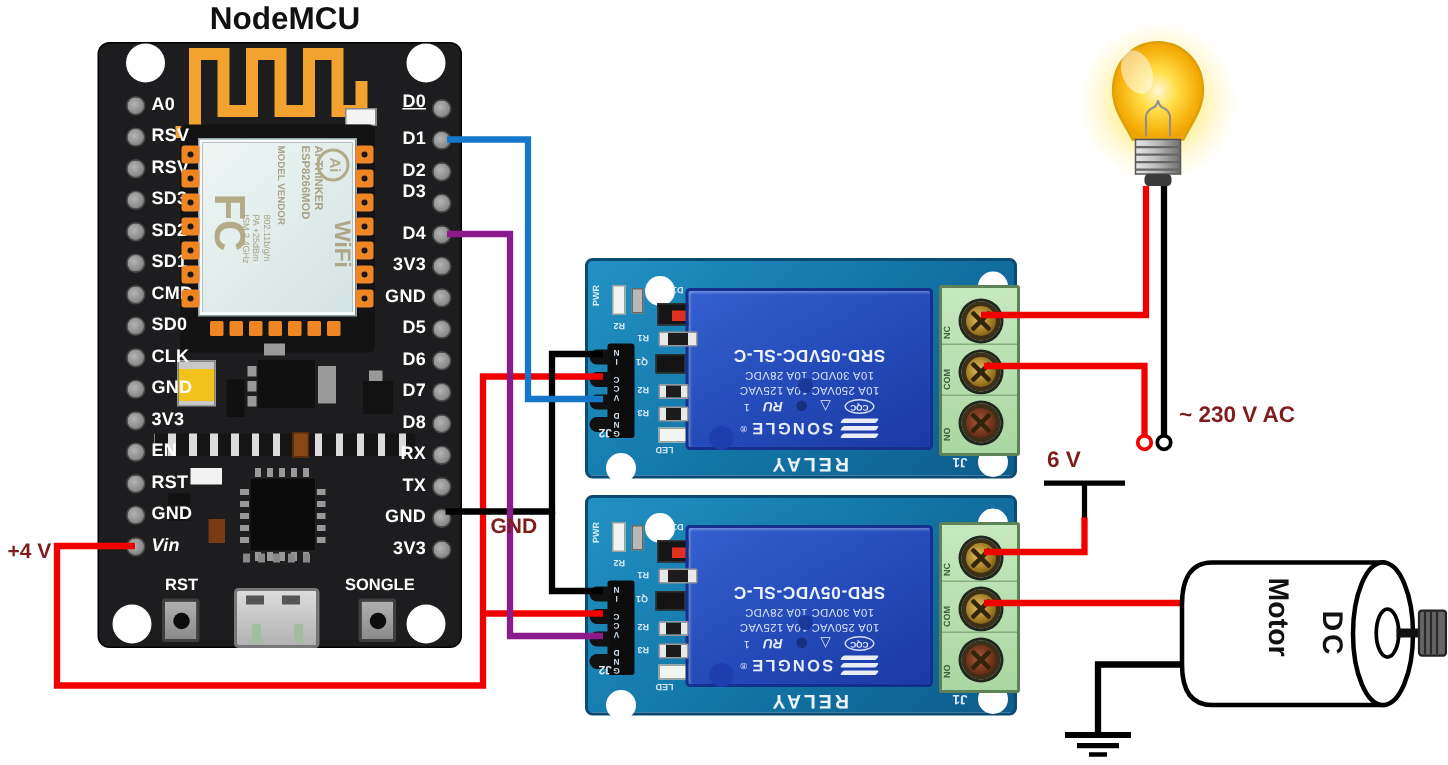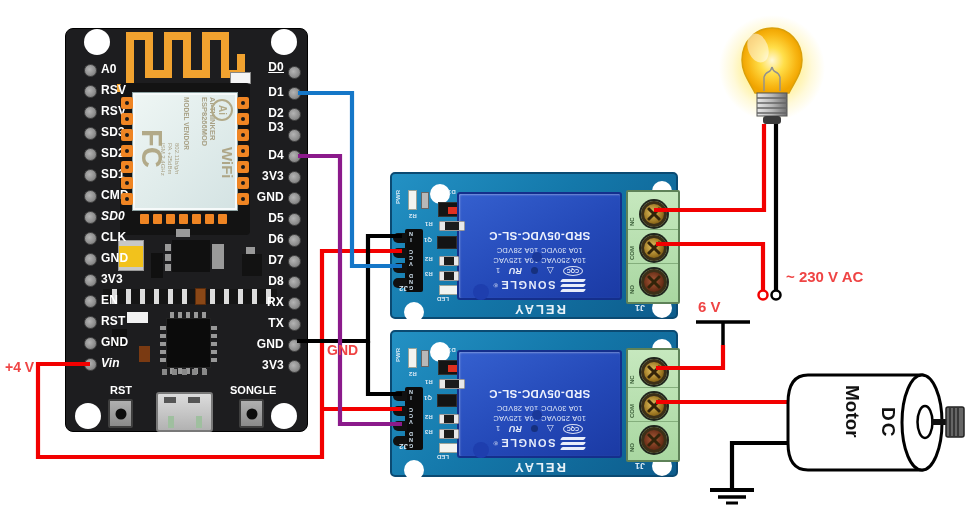--- a/index.html
+++ b/index.html
@@ -90,30 +90,31 @@
         color:#3c5f3a;transform:rotate(180deg);height:24px;line-height:1}
   .res{position:absolute;height:10px;border:1px solid #999;border-radius:1px;z-index:2;
        background:linear-gradient(90deg,#e8e8e8 0 22%,#1c1c1c 22% 78%,#e8e8e8 78%)}
   .d1c{position:absolute;left:46px;top:28px;width:30px;height:15px;background:#151515;border:1px solid #333}
   .d1c i{position:absolute;left:9px;top:4px;width:12px;height:7px;background:#e03020}
   .trq{position:absolute;left:45px;top:62px;width:20px;height:13px;background:#141414;border:1px solid #2e2e2e}
   .ledc{position:absolute;background:#f2f4f0;border:1px solid #9aa49a}
   .grayc{position:absolute;background:#b8b8b8;border:1px solid #666}
 
   
-  .flabel{position:absolute;font-weight:bold;color:#ef4444;z-index:8;white-space:nowrap}
+  .flabel{position:absolute;font-weight:bold;color:#7f1d1d;z-index:8;white-space:nowrap}
 
   svg{position:absolute}
   .w{fill:none;stroke-width:4.2}
 </style>
 </head>
 <body>
 
 <div id="canvas">
 
+  <div class="nm-title">NodeMCU</div>
 
   <div class="nm-board">
     <div class="nmhole" style="left:18px;top:0"></div>
     <div class="nmhole" style="left:205px;top:0"></div>
     <div class="nmhole" style="left:9px;top:374px"></div>
     <div class="nmhole" style="left:205px;top:374px"></div>
   </div>
 
   <svg style="left:113px;top:22px;z-index:3" width="140" height="72">
     <path d="M4,66 L17,66 L17,14 L36,14 L36,52 L55,52 L55,14 L74,14 L74,52 L93,52 L93,14 L112,14 L112,52 L128,52 L128,32" fill="none" stroke="#f1a22f" stroke-width="8"></path>
@@ -395,21 +396,21 @@
     <span class="pin-label" style="left: 101px; top: 104px;">RSV</span>
     <span class="pin-circle" style="left: 84px; top: 127px;"></span>
     <span class="pin-label" style="left: 101px; top: 125px;">SD3</span>
     <span class="pin-circle" style="left: 84px; top: 148px;"></span>
     <span class="pin-label" style="left: 101px; top: 146px;">SD2</span>
     <span class="pin-circle" style="left: 84px; top: 169px;"></span>
     <span class="pin-label" style="left: 101px; top: 167px;">SD1</span>
     <span class="pin-circle" style="left: 84px; top: 190px;"></span>
     <span class="pin-label" style="left: 101px; top: 188px;">CMD</span>
     <span class="pin-circle" style="left: 84px; top: 211px;"></span>
-    <span class="pin-label" style="left: 101px; top: 209px; font-style: italic;">SD0</span>
+    <span class="pin-label" style="left: 101px; top: 209px;">SD0</span>
     <span class="pin-circle" style="left: 84px; top: 232px;"></span>
     <span class="pin-label" style="left: 101px; top: 230px;">CLK</span>
     <span class="pin-circle" style="left: 84px; top: 253px;"></span>
     <span class="pin-label" style="left: 101px; top: 251px;">GND</span>
     <span class="pin-circle" style="left: 84px; top: 274px;"></span>
     <span class="pin-label" style="left: 101px; top: 272px;">3V3</span>
     <span class="pin-circle" style="left: 84px; top: 295px;"></span>
     <span class="pin-label" style="left: 101px; top: 293px;">EN</span>
     <span class="pin-circle" style="left: 84px; top: 316px;"></span>
     <span class="pin-label" style="left: 101px; top: 314px;">RST</span>

